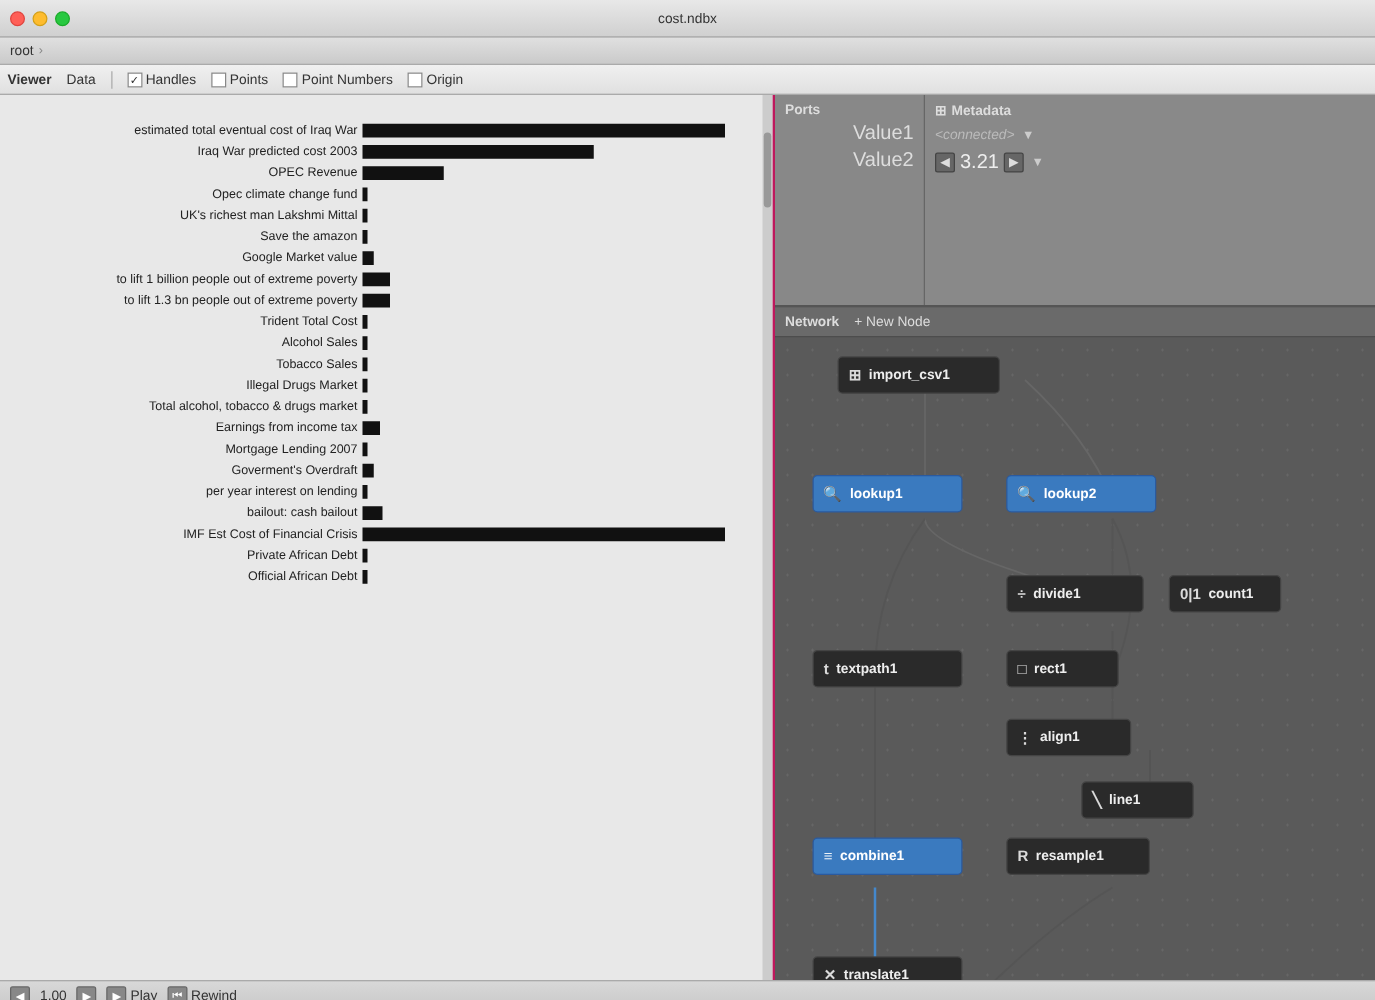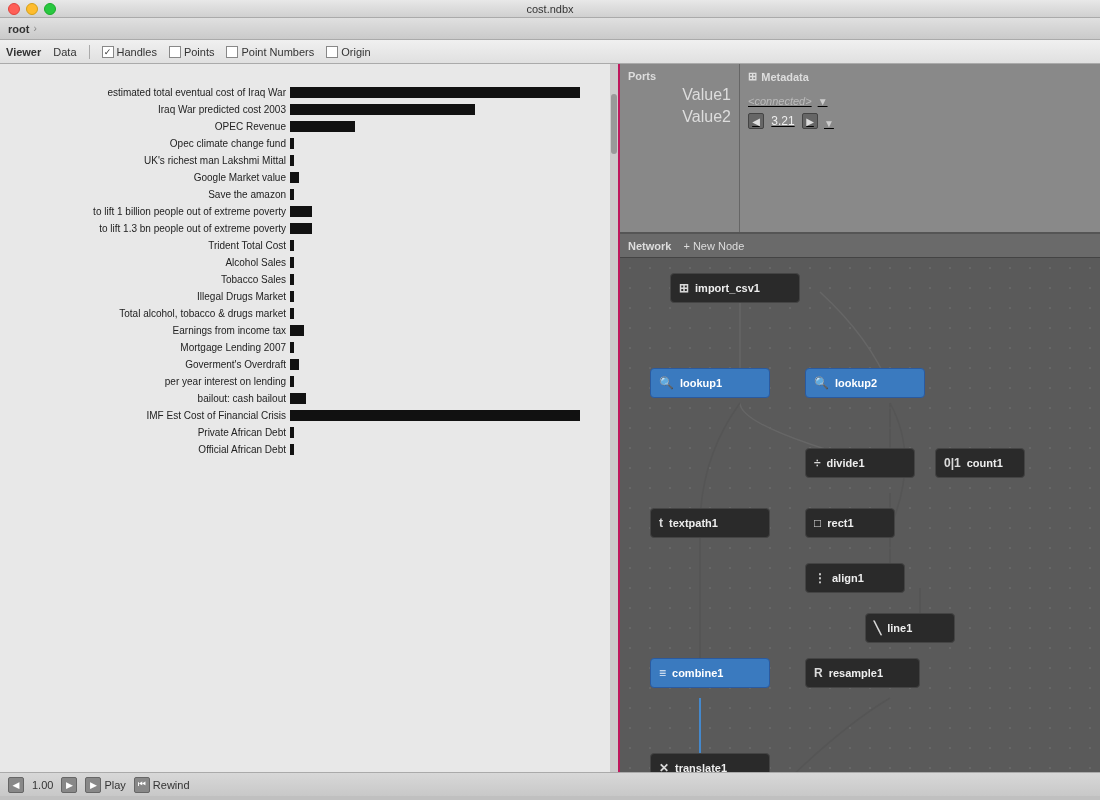--- a/index.html
+++ b/index.html
@@ -1,20 +1,20 @@
 <!DOCTYPE html>
 <html><head>
   <meta charset="utf-8">
   <style>
     * { box-sizing: border-box; margin: 0; padding: 0; }
     body { font-family: -apple-system, 'Helvetica Neue', Arial, sans-serif; font-size: 11px; background: #c0c0c0; width: 1100px; height: 800px; overflow: hidden; }
 
     
     #titlebar {
-      height: 18px;
+      height: 30px;
       background: linear-gradient(to bottom, #e8e8e8, #d0d0d0);
       display: flex;
       align-items: center;
       justify-content: center;
       border-bottom: 1px solid #aaa;
       position: relative;
     }
     .traffic-lights {
       position: absolute;
       left: 8px;
@@ -36,21 +36,21 @@
     
     #breadcrumb {
       height: 22px;
       background: linear-gradient(to bottom, #e0e0e0, #cacaca);
       border-bottom: 1px solid #aaa;
       display: flex;
       align-items: center;
       padding: 0 8px;
       gap: 4px;
     }
-    .breadcrumb-item { font-size: 11px; color: #333; font-weight: bold; }
+    .breadcrumb-item { font-size: 11px; color: #333; }
     .breadcrumb-arrow { font-size: 10px; color: #888; }
 
     
     #toolbar {
       height: 24px;
       background: linear-gradient(to bottom, #f0f0f0, #e0e0e0);
       border-bottom: 1px solid #aaa;
       display: flex;
       align-items: center;
       padding: 0 6px;
@@ -158,46 +158,45 @@
       font-size: 11px;
       color: #ddd;
       font-weight: bold;
       padding: 2px 4px;
       display: flex;
       align-items: center;
       gap: 4px;
     }
     .meta-row {
       display: flex;
-      align-items: flex-end;
+      align-items: center;
       height: 22px;
       padding: 0 4px;
       gap: 6px;
-      text-decoration: underline;
     }
     .connected-text { font-size: 11px; color: #bbb; font-style: italic; }
     .value-display {
       display: flex;
       align-items: center;
       gap: 4px;
     }
     .stepper-btn {
       width: 16px;
       height: 16px;
       background: #666;
       border: 1px solid #444;
       border-radius: 2px;
       display: flex;
       align-items: center;
       justify-content: center;
       font-size: 10px;
       color: #ddd;
       cursor: pointer;
     }
-    .value-num { font-size: 12px; color: #eee; min-width: 30px; text-align: center; }
+    .value-num { font-size: 16px; color: #eee; min-width: 30px; text-align: center; }
     .expand-arrow {
       font-size: 10px;
       color: #ccc;
       cursor: pointer;
     }
 
     
     #network-area {
       flex: 1;
       background: #5a5a5a;
@@ -393,29 +392,29 @@
             <div class="bar-fill" style="width: 4px;"></div>
           </div>
         </div>
         <div class="bar-row">
           <div class="bar-label">UK's richest man Lakshmi Mittal</div>
           <div class="bar-track">
             <div class="bar-fill" style="width: 4px;"></div>
           </div>
         </div>
         <div class="bar-row">
+          <div class="bar-label">Save the amazon</div>
+          <div class="bar-track">
+            <div class="bar-fill" style="width: 4px;"></div>
+          </div>
+        </div>
+        <div class="bar-row">
           <div class="bar-label">Google Market value</div>
           <div class="bar-track">
             <div class="bar-fill" style="width: 9px;"></div>
-          </div>
-        </div>
-        <div class="bar-row">
-          <div class="bar-label">Save the amazon</div>
-          <div class="bar-track">
-            <div class="bar-fill" style="width: 4px;"></div>
           </div>
         </div>
         <div class="bar-row">
           <div class="bar-label">to lift 1 billion people out of extreme poverty</div>
           <div class="bar-track">
             <div class="bar-fill" style="width: 22px;"></div>
           </div>
         </div>
         <div class="bar-row">
           <div class="bar-label">to lift 1.3 bn people out of extreme poverty</div>

